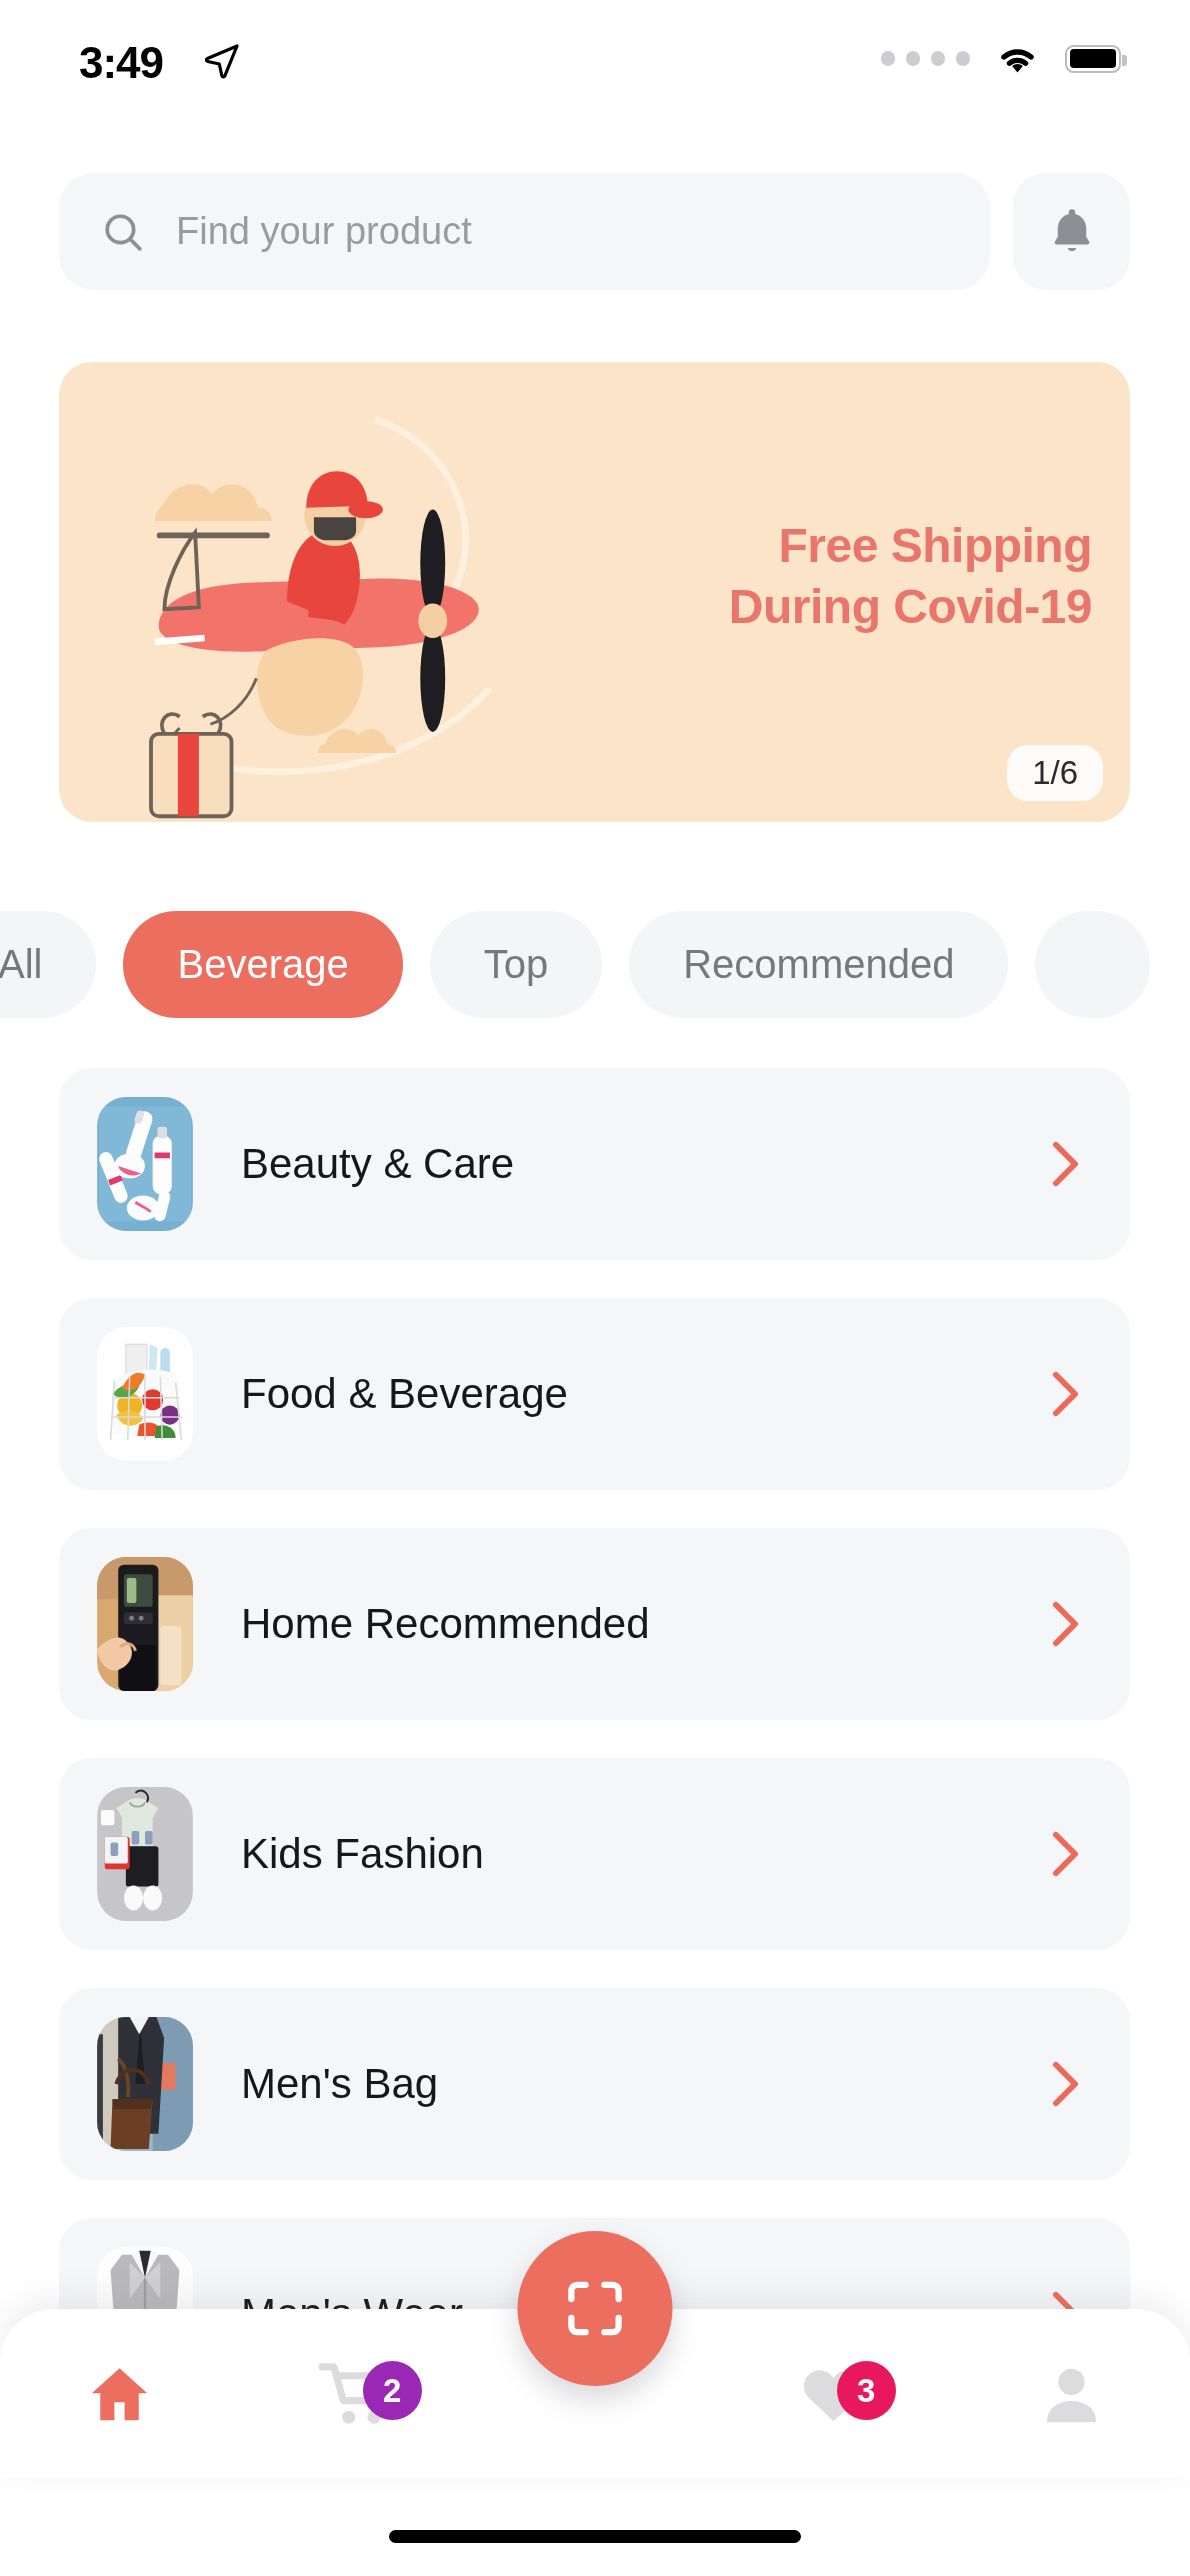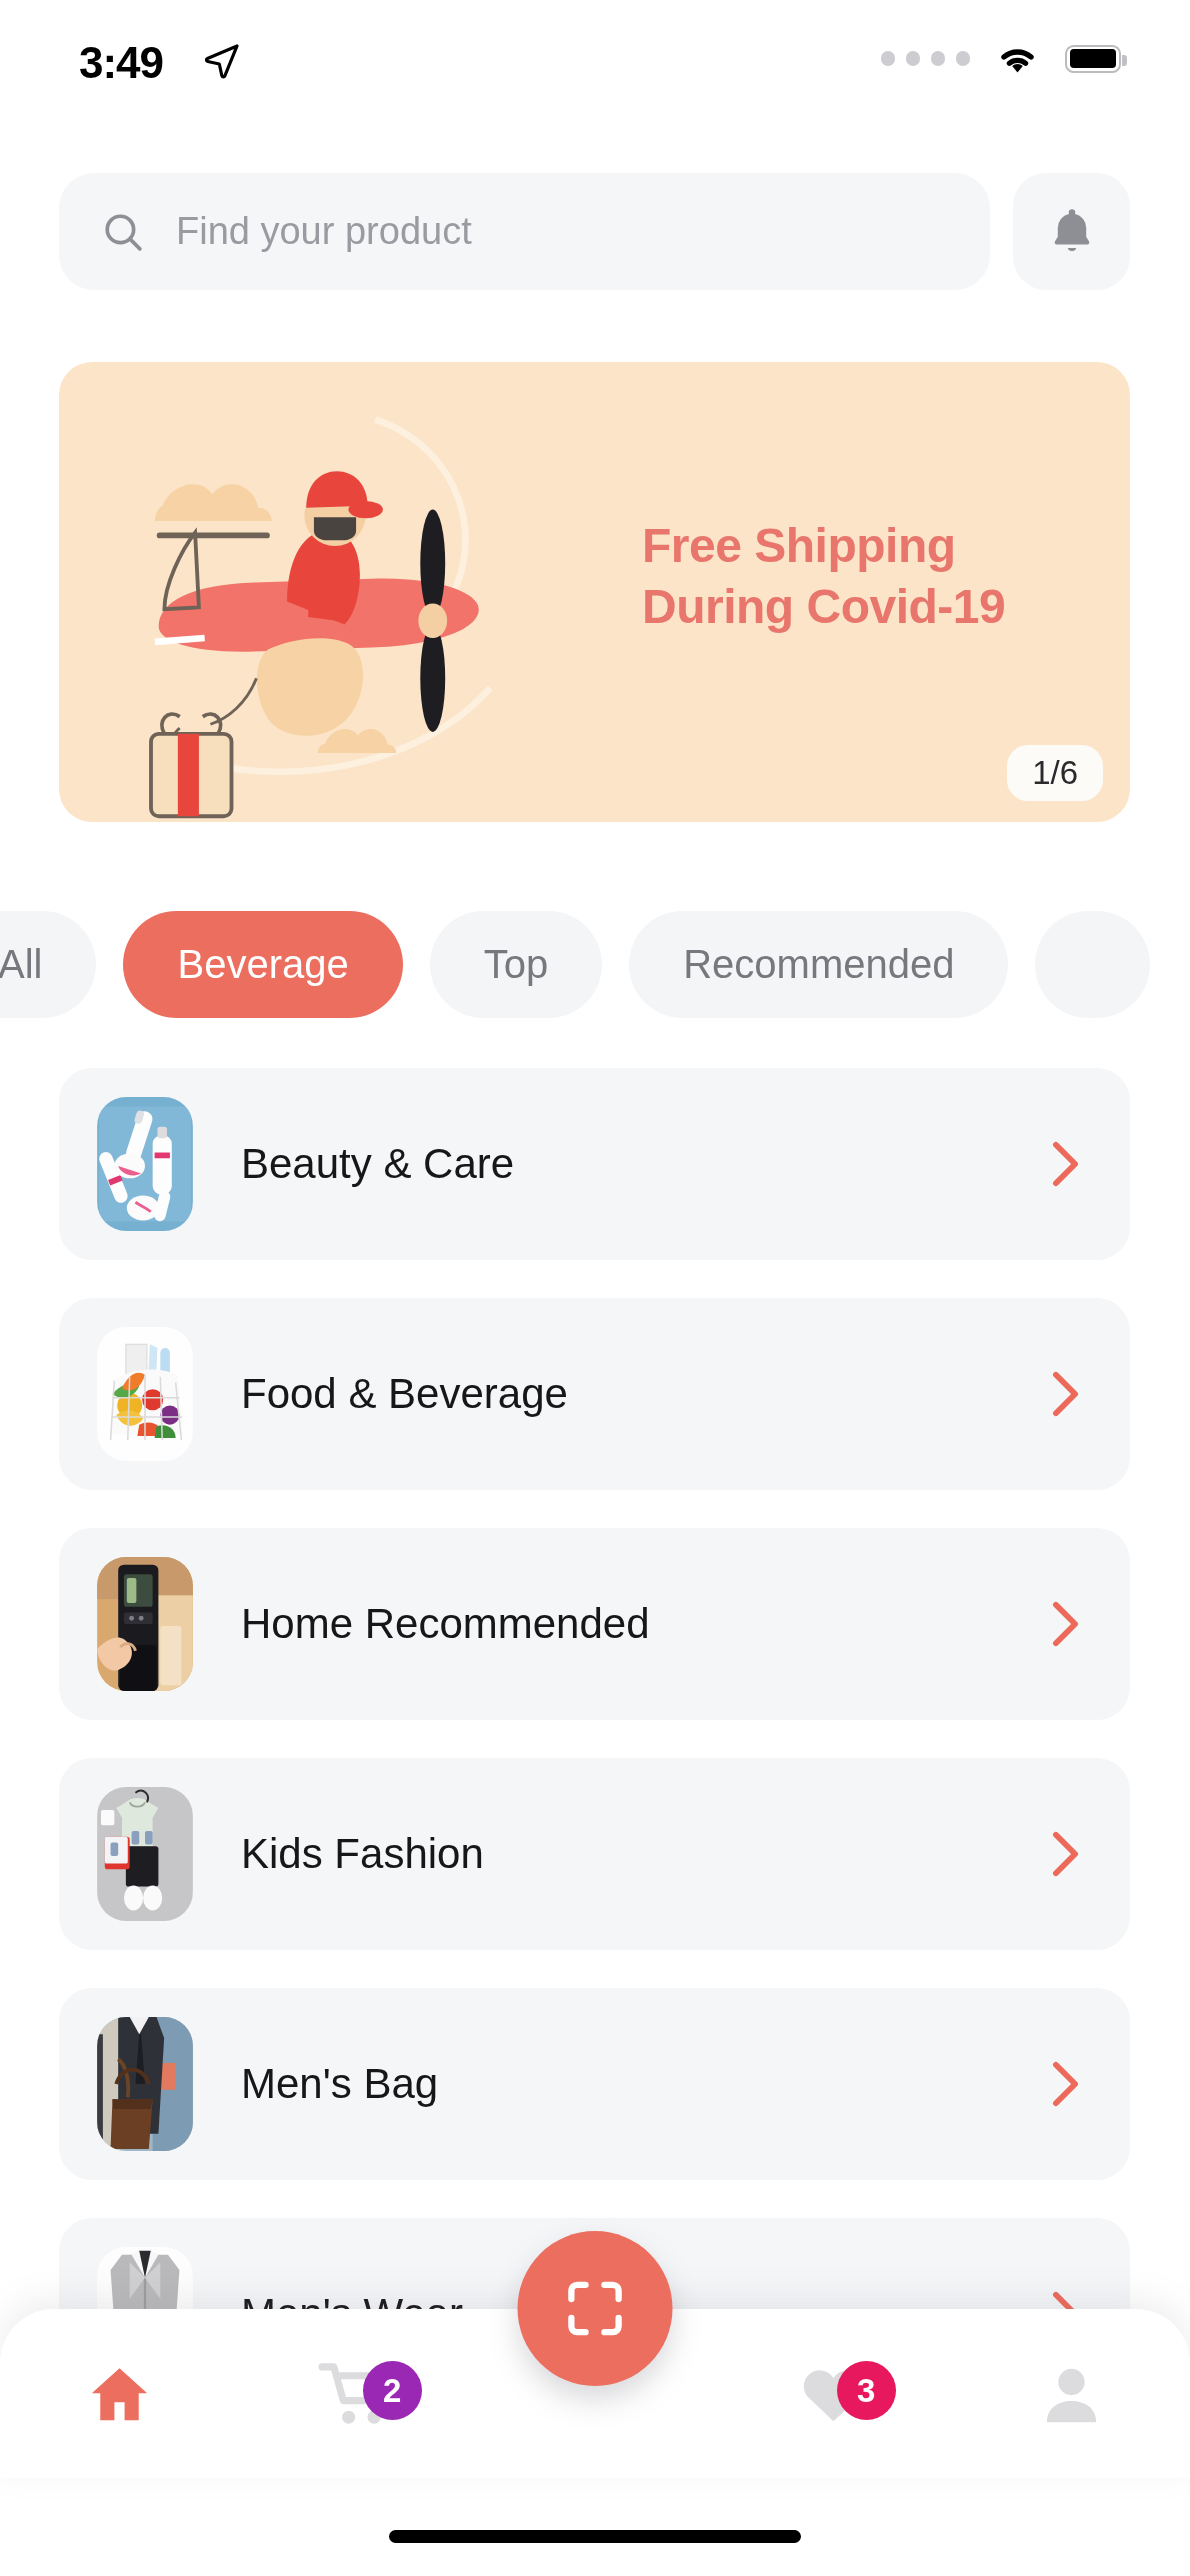--- a/index.html
+++ b/index.html
@@ -39,21 +39,21 @@
   }
   .s-input::placeholder { color:#9a9aa0; opacity:1; }
   .bell-btn {
     width:117px; height:117px; background:#f5f6f8; border-radius:33px;
     display:flex; align-items:center; justify-content:center; flex:none; border:none;
   }
 
   
   .banner {
     position:absolute; top:362px; left:59px; width:1071px; height:460px;
-    background:#fbe4c8; border-radius:33px; overflow:hidden;
+    background:#fbe4c8; border-radius:33px; overflow:hidden;text-align:right;
   }
   .banner-art { position:absolute; left:0; top:0; width:575px; height:460px; }
   .banner-txt {
     position:absolute; left:583px; top:153px; width:450px;
     color:#e8766c; font-size:48px; font-weight:700; line-height:1.28; letter-spacing:-0.5px;
   }
   .banner-pag {
     position:absolute; right:27px; bottom:21px;
     background:#fdfbf7; border-radius:21px; padding:9px 25px;
     font-size:33px; color:#2a2a2e; font-weight:500;

